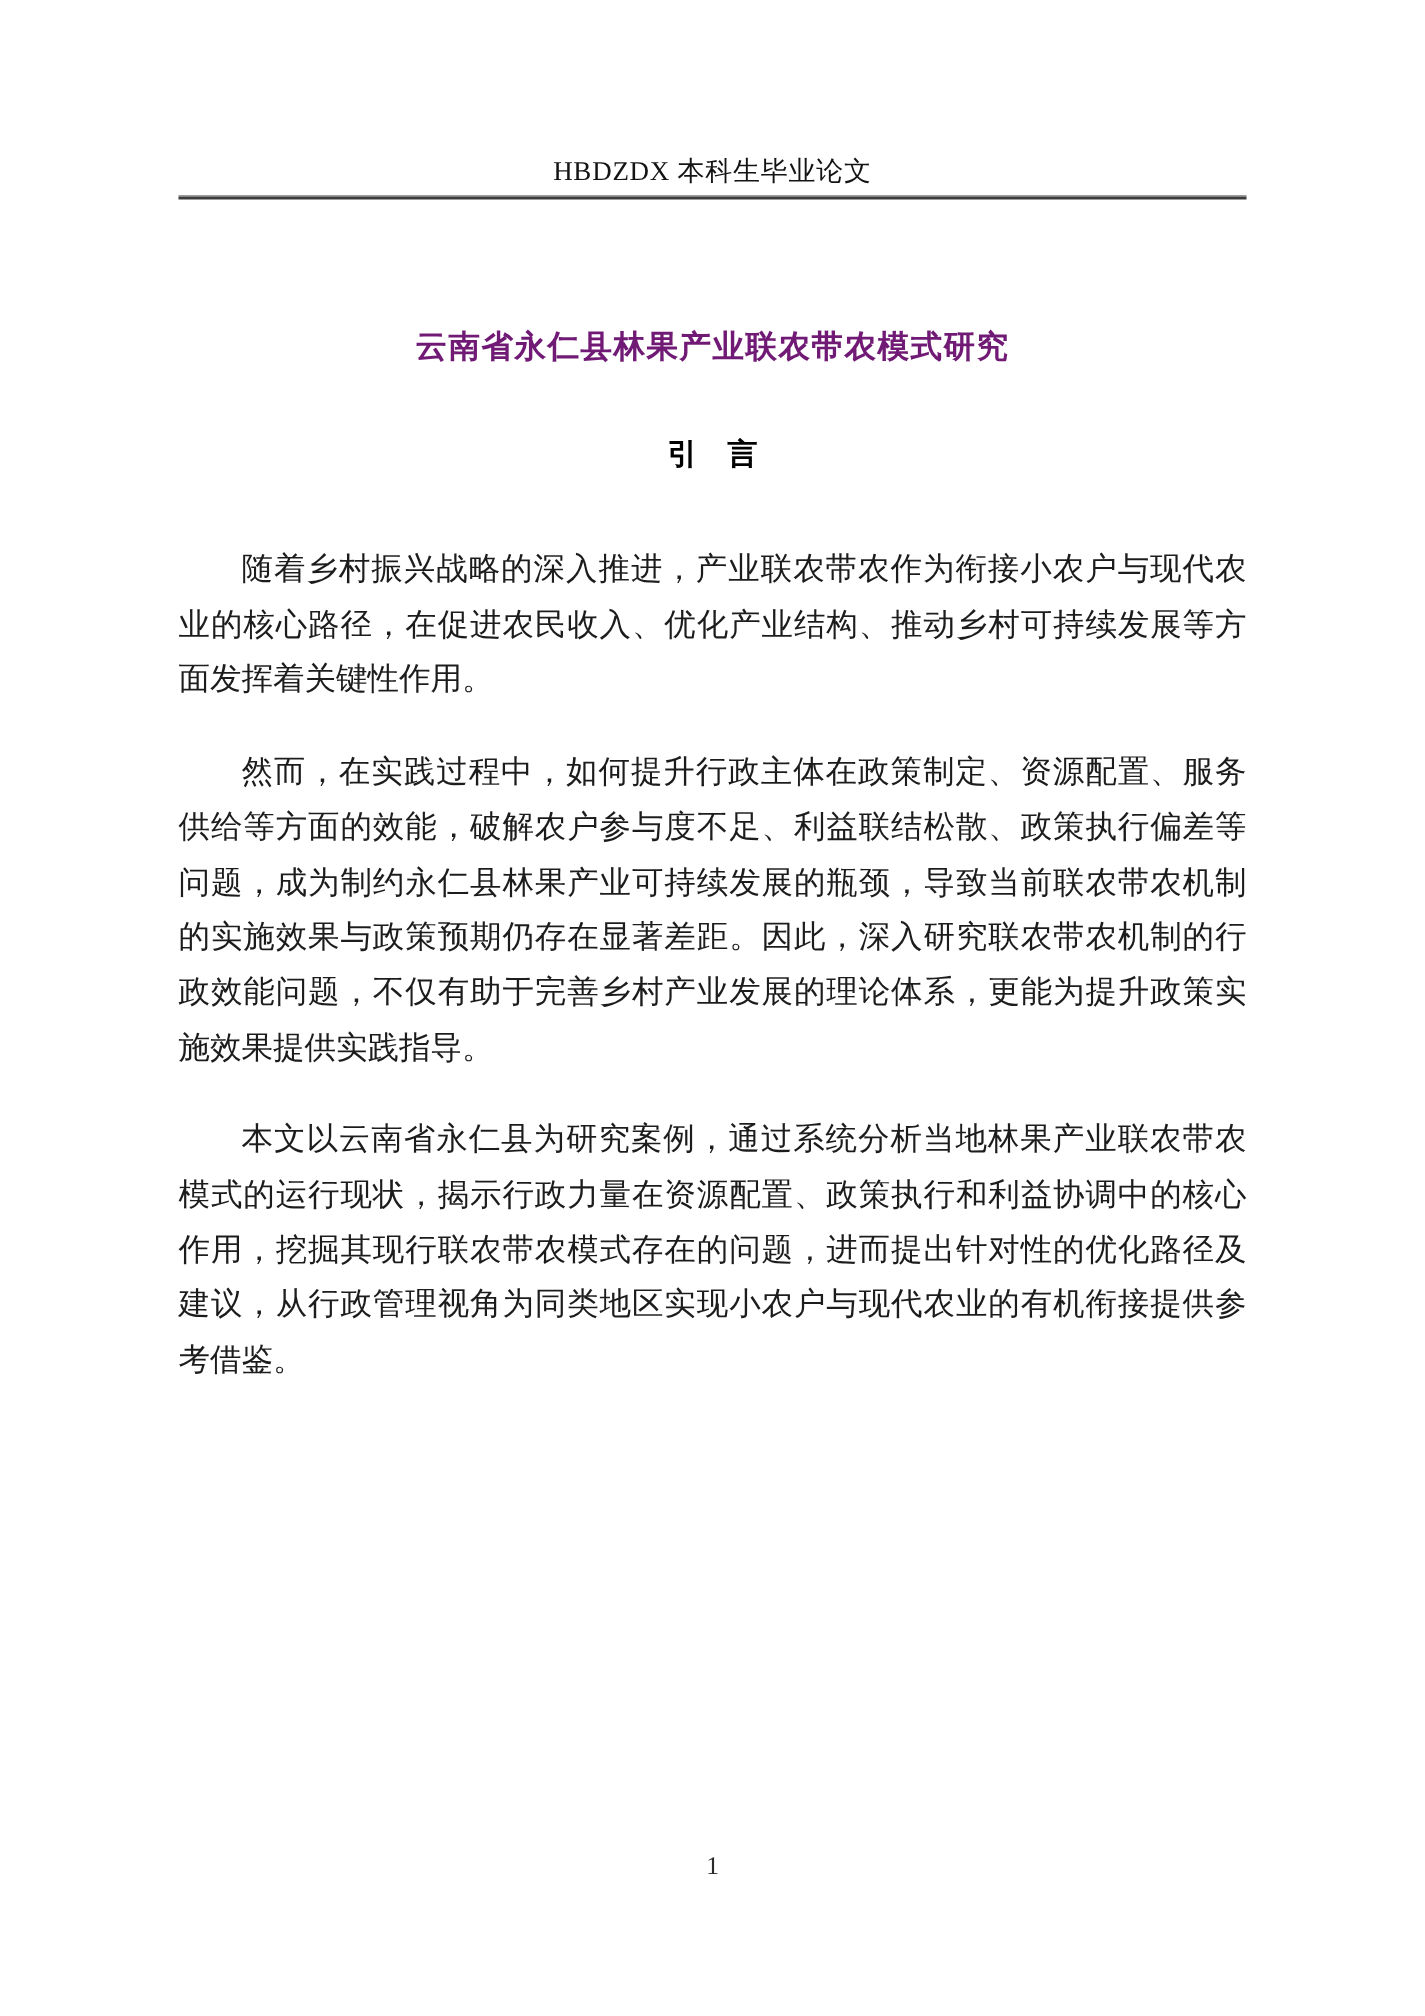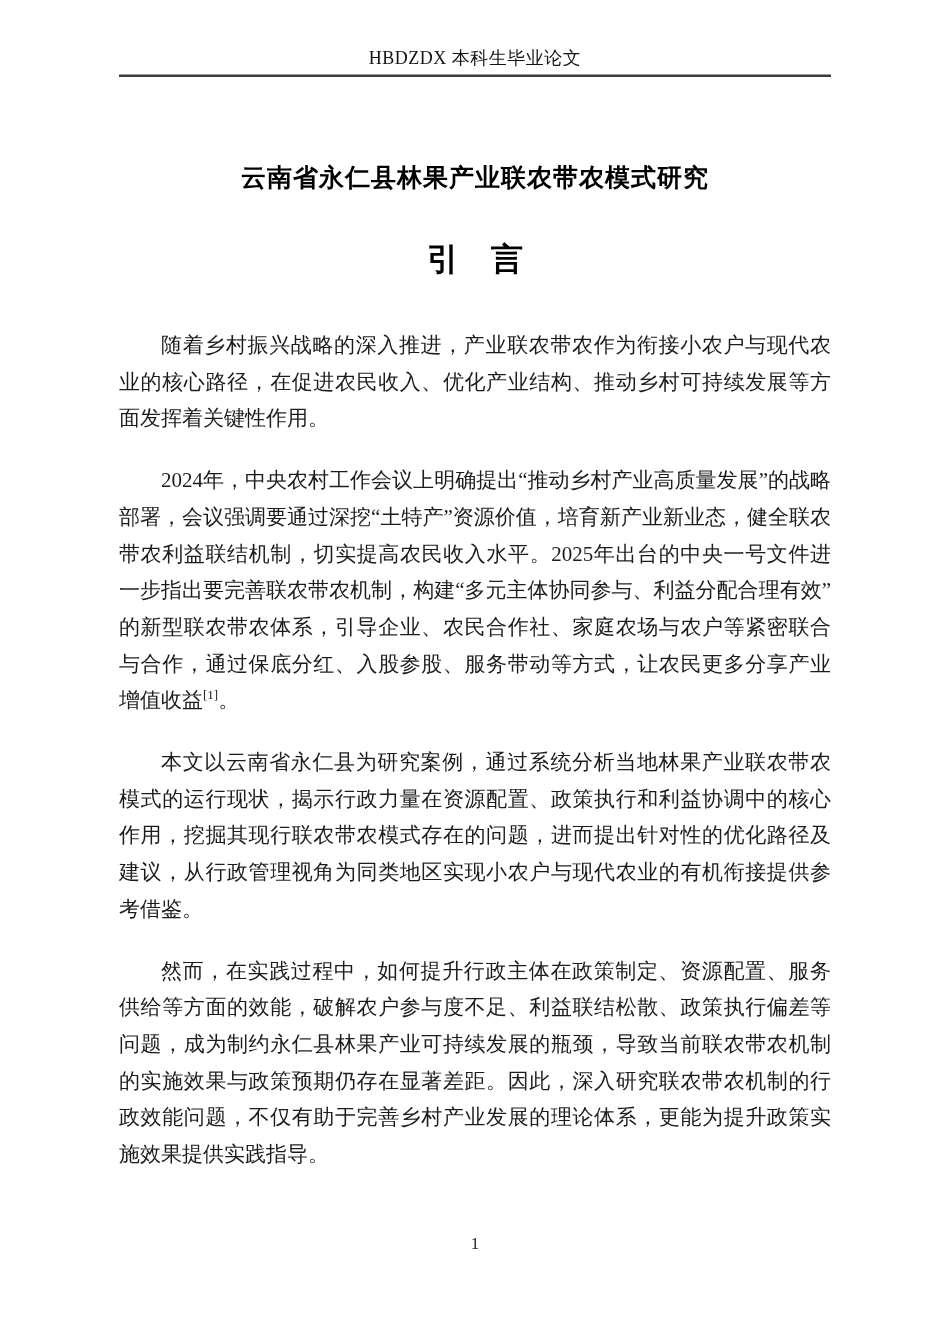--- a/index.html
+++ b/index.html
@@ -13,45 +13,45 @@
   }
   .page {
     position: relative;
     width: 950px;
     height: 1344px;
     padding: 0 119px;
     background: #ffffff;
     overflow: hidden;
   }
   .doc-header {
-    padding-top: 46px;
+    padding-top: 102px;
     text-align: center;
     font-size: 18px;
     letter-spacing: 0.5px;
     color: #141414;
   }
   .header-rule {
     margin-top: 4px;
     height: 0;
     border-top: 1px solid #9b9b9b;
     border-bottom: 2px solid #3d3d3d;
   }
   .doc-title {
     margin-top: 84px;
     text-align: center;
-    font-size: 25px;
+    font-size: 21px;
     font-weight: bold;
     font-family: "Liberation Sans", "DejaVu Sans", sans-serif;
     letter-spacing: 1px;
-    color: #000000;
+    color: #701a75;
   }
   .section-heading {
     margin-top: 44px;
     text-align: center;
-    font-size: 32px;
+    font-size: 20px;
     font-weight: bold;
     font-family: "Liberation Sans", "DejaVu Sans", sans-serif;
     color: #000000;
   }
   .body-text { margin-top: 45px; }
   .body-text p {
     font-size: 21px;
     line-height: 36.7px;
     text-align: justify;
     text-indent: 2em;
@@ -84,25 +84,22 @@
 
   <h1 class="doc-title">云南省永仁县林果产业联农带农模式研究</h1>
 
   <h2 class="section-heading">引　言</h2>
 
   <div class="body-text">
     <p>
       <span>随着乡村振兴战略的深入推进，产业联农带农作为衔接小农户与现代农业的核心路径，在促进农民收入、优化产业结构、推动乡村可持续发展等方面发挥着关键性作用。</span><sup></sup><span></span>
     </p>
     <p>
-      <span>2024年，中央农村工作会议上明确提出“推动乡村产业高质量发展”的战略部署，会议强调要通过深挖“土特产”资源价值，培育新产业新业态，健全联农带农利益联结机制，切实提高农民收入水平。2025年出台的中央一号文件进一步指出要完善联农带农机制，构建“多元主体协同参与、利益分配合理有效”的新型联农带农体系，引导企业、农民合作社、家庭农场与农户等紧密联合与合作，通过保底分红、入股参股、服务带动等方式，让农民更多分享产业增值收益</span><sup>[1]</sup><span>。</span>
+      <span>然而，在实践过程中，如何提升行政主体在政策制定、资源配置、服务供给等方面的效能，破解农户参与度不足、利益联结松散、政策执行偏差等问题，成为制约永仁县林果产业可持续发展的瓶颈，导致当前联农带农机制的实施效果与政策预期仍存在显著差距。因此，深入研究联农带农机制的行政效能问题，不仅有助于完善乡村产业发展的理论体系，更能为提升政策实施效果提供实践指导。</span><sup></sup><span></span>
     </p>
     <p>
       <span>本文以云南省永仁县为研究案例，通过系统分析当地林果产业联农带农模式的运行现状，揭示行政力量在资源配置、政策执行和利益协调中的核心作用，挖掘其现行联农带农模式存在的问题，进而提出针对性的优化路径及建议，从行政管理视角为同类地区实现小农户与现代农业的有机衔接提供参考借鉴。</span><sup></sup><span></span>
-    </p>
-    <p>
-      <span>然而，在实践过程中，如何提升行政主体在政策制定、资源配置、服务供给等方面的效能，破解农户参与度不足、利益联结松散、政策执行偏差等问题，成为制约永仁县林果产业可持续发展的瓶颈，导致当前联农带农机制的实施效果与政策预期仍存在显著差距。因此，深入研究联农带农机制的行政效能问题，不仅有助于完善乡村产业发展的理论体系，更能为提升政策实施效果提供实践指导。</span><sup></sup><span></span>
     </p>
   </div>
 
   <div class="page-number">1</div>
 
 </div>
 
 </body></html>

